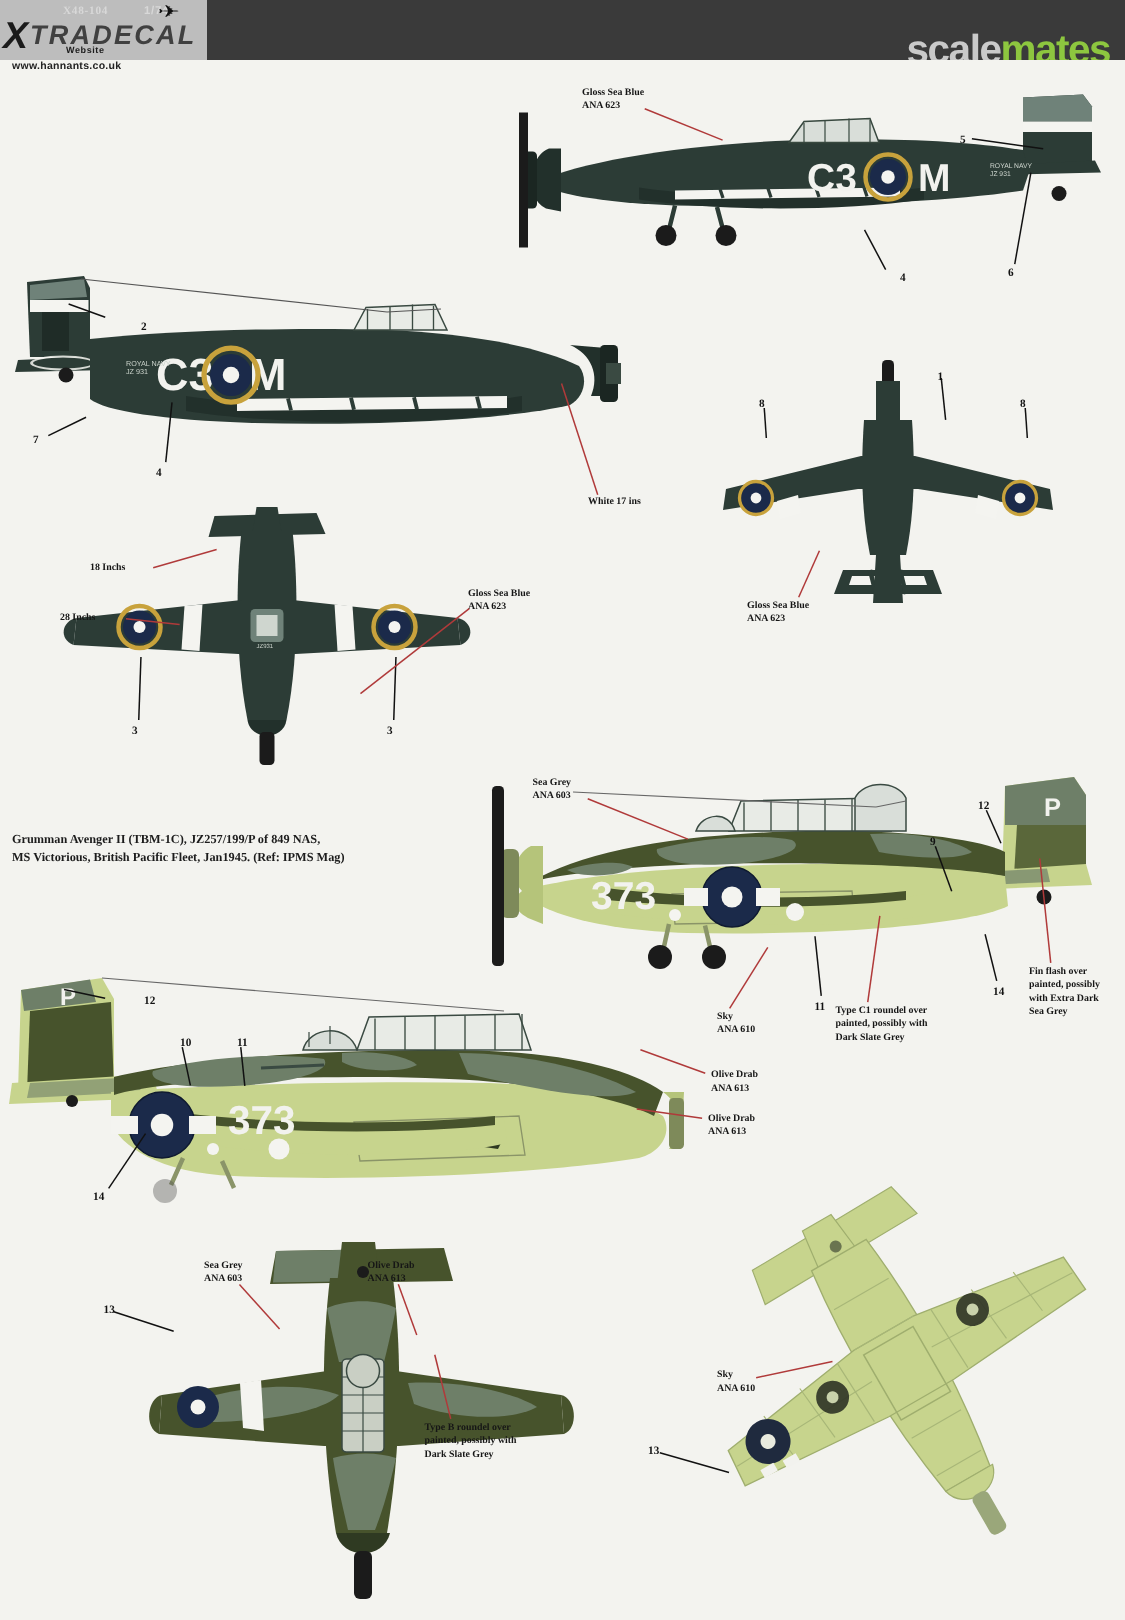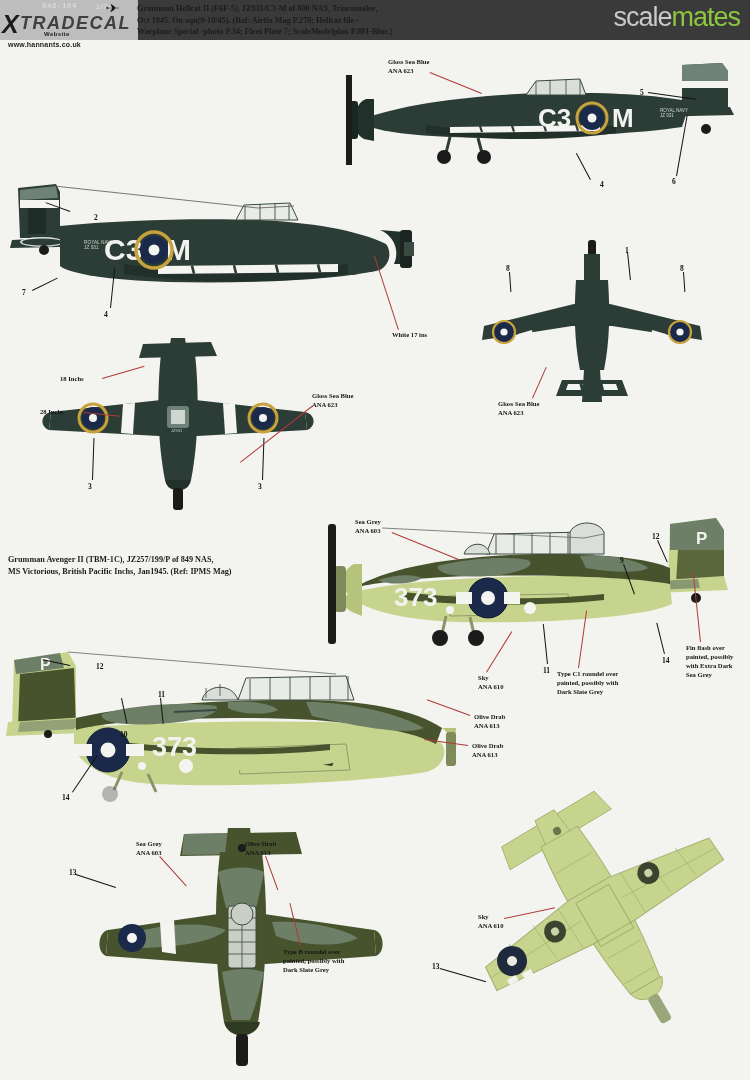--- a/index.html
+++ b/index.html
@@ -23,21 +23,21 @@
   }
   .logo-x{
     position:absolute;left:2px;top:10px;font-family:"Liberation Sans",sans-serif;
     font-weight:bold;font-style:italic;font-size:25px;letter-spacing:-1px;color:#1b1b1b;
   }
   .logo-word{
     position:absolute;left:20px;top:13px;font-family:"Liberation Sans",sans-serif;
     font-weight:bold;font-style:italic;font-size:18px;letter-spacing:1.5px;color:#404040;
   }
   .logo-code{
-    position:absolute;left:42px;top:2px;font-family:Liberation Mono, monospace;
+    position:absolute;left:42px;top:2px;font-family:Liberation Serif, serif;
     font-weight:bold;font-size:7.5px;color:#d8d8d8;letter-spacing:.5px;
   }
   .logo-code2{
     position:absolute;left:96px;top:2px;font-family:"Liberation Sans",sans-serif;
     font-weight:bold;font-size:7.5px;color:#d8d8d8;letter-spacing:.5px;
   }
   .logo-plane{
     position:absolute;left:108px;top:3px;font-size:11px;color:#111;line-height:1;
     transform:scaleX(1.6);
   }
@@ -49,22 +49,22 @@
     position:absolute;left:8px;top:42px;font-family:"Liberation Sans",sans-serif;
     font-size:7px;font-weight:bold;color:#222;letter-spacing:.2px;
   }
   .hdr-caption{
     position:absolute;left:137px;top:3px;width:330px;
     font-family:"Liberation Serif",serif;font-weight:bold;font-size:8.2px;
     line-height:1.42;color:#1c1c1c;
   }
   .hdr-caption .ln{display:block;white-space:nowrap;}
   .watermark{
-    position:absolute;right:10px;top:4px;
-    font-family:"Liberation Sans",sans-serif;font-weight:normal;font-size:27px;
+    position:absolute;right:10px;top:20px;
+    font-family:"Liberation Sans",sans-serif;font-weight:bold;font-size:27px;
     letter-spacing:-1px;line-height:1;
   }
   .wm-a{color:#c9c9c9;}
   .wm-b{color:#8dc63f;}
 
   
   .art{position:absolute;}
   svg{display:block;overflow:visible;}
 
   
@@ -91,25 +91,20 @@
 
   <div class="header">
     <div class="logo-wrap" style="background:#bdbdbd;left:0;top:0;width:138px;height:40px;">
       <div class="logo-x">X</div>
       <div class="logo-word">TRADECAL</div>
       <div class="logo-code">X48-104</div>
       <div class="logo-code2">1/74</div>
       <div class="logo-plane">✈</div>
       <div class="logo-sub">Website</div>
     </div>
-    <div class="hdr-caption">
-      <span class="ln">Grumman Hellcat II (F6F-5), JZ931/C3-M of 800 NAS, Trincomalee,</span>
-      <span class="ln">Oct 1945.  On sqn(9-10/45).  (Ref: Airfix Mag P.270;  Hellcat file -</span>
-      <span class="ln">Warplane Special -photo P.34; Fleet Plate 7; ScaleModelplan P.081-Blue.)</span>
-    </div>
     <div class="watermark">
       <span class="wm-a">scale</span><span class="wm-b">mates</span>
     </div>
   </div>
   <div class="logo-site" style="top:41px;">www.hannants.co.uk</div>
 
   <div class="art" style="left:330px;top:55px;">
     <svg width="420" height="130" viewBox="0 0 420 130">
 
       <path d="M352 10 L392 8 L398 16 L398 58 L352 58 Z" fill="#2c3c36"></path>
@@ -309,21 +304,21 @@
   <div class="leader" style="left:684px;top:272px;width:20px;transform:rotate(86deg);"></div>
 
   <div class="lbl" style="left:498px;top:400px;">
     <span>Gloss Sea Blue</span><br>
     <span>ANA 623</span>
   </div>
   <div class="leader red" style="left:532px;top:398px;width:34px;transform:rotate(-66deg);"></div>
 
   <div class="cap" style="left:8px;top:554px;width:300px;">
     <span>Grumman Avenger II (TBM-1C), JZ257/199/P of 849 NAS,</span><br>
-    <span>MS Victorious, British Pacific Inchs, Jan1945. (Ref: IPMS Mag)</span>
+    <span>MS Victorious, British Pacific Fleet, Jan1945. (Ref: IPMS Mag)</span>
   </div>
 
   <div class="art" style="left:318px;top:510px;">
     <svg width="420" height="160" viewBox="0 0 420 160">
 
       <path d="M352 14 L398 8 L406 20 L406 74 L350 74 Z" fill="#c7d48d"></path>
       <path d="M352 14 L398 8 L406 20 L406 40 L352 40 Z" fill="#6e7f68"></path>
       <path d="M360 40 L406 40 L406 74 L358 74 Z" fill="#47532c" opacity="0.85"></path>
       <text x="378" y="34" font-family="Liberation Sans, sans-serif" font-size="17" font-weight="bold" fill="#f2f2ee">P</text>
 
@@ -460,21 +455,21 @@
       <circle cx="104" cy="146" r="8" fill="#555" opacity="0.4"></circle>
 
       <circle cx="42" cy="86" r="4" fill="#1b1b1b"></circle>
 
       <path d="M62 4 L330 26" stroke="#666" stroke-width="0.8" fill="none"></path>
     </svg>
   </div>
 
   <div class="num" style="left:96px;top:662px;">12</div>
   <div class="leader" style="left:70px;top:666px;width:28px;transform:rotate(-168deg);"></div>
-  <div class="num" style="left:120px;top:690px;margin-top:40px;">10</div>
+  <div class="num" style="left:120px;top:690px;">10</div>
   <div class="leader" style="left:122px;top:698px;width:26px;transform:rotate(78deg);"></div>
   <div class="num" style="left:158px;top:690px;">11</div>
   <div class="leader" style="left:161px;top:698px;width:26px;transform:rotate(84deg);"></div>
   <div class="num" style="left:62px;top:793px;">14</div>
   <div class="leader" style="left:72px;top:792px;width:44px;transform:rotate(-56deg);"></div>
 
   <div class="lbl" style="left:472px;top:742px;">
     <span>Olive Drab</span><br>
     <span>ANA 613</span>
   </div>

